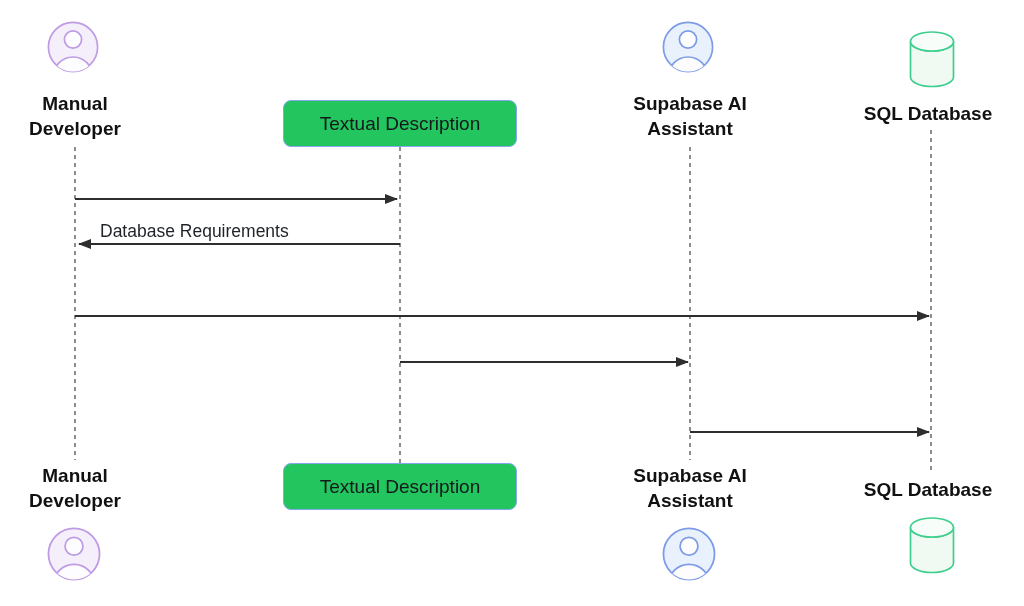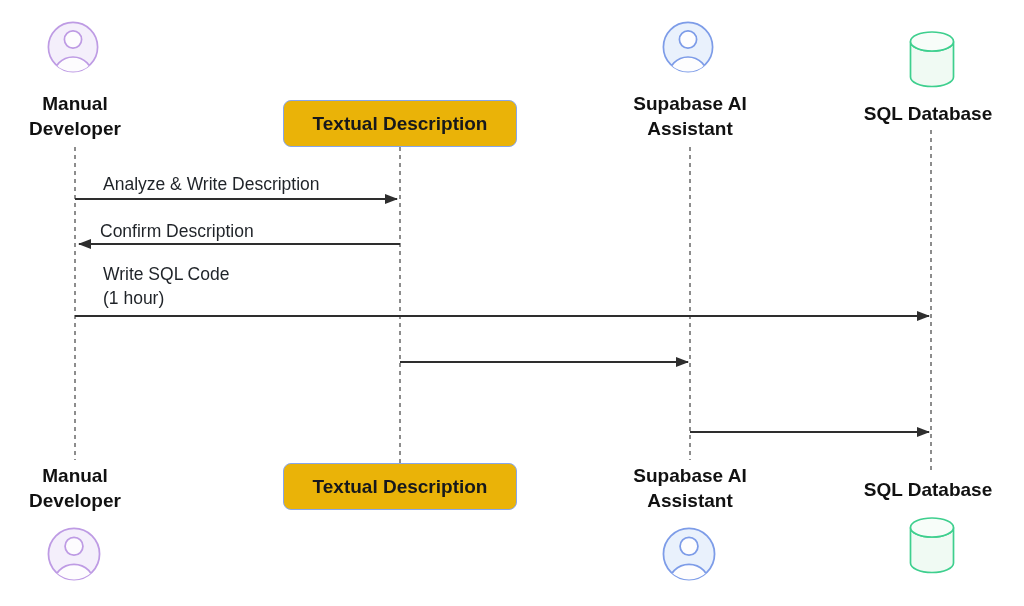--- a/index.html
+++ b/index.html
@@ -14,23 +14,23 @@
   }
   
   .actor-label{
     position:absolute;width:170px;text-align:center;
     font-size:19px;font-weight:bold;line-height:25px;color:#111;
     white-space:pre-line;
   }
   
   .participant-box{
     position:absolute;width:234px;height:47px;border-radius:8px;
-    background:#eab308;border:1.6px solid #86A6EC;box-sizing:border-box;
+    background:#22c55e;border:1.6px solid #86A6EC;box-sizing:border-box;
     display:flex;align-items:center;justify-content:center;
-    font-size:19px;font-weight:bold;color:#16181c;
+    font-size:19px;font-weight:normal;color:#16181c;
   }
   
   .msg-line{position:absolute;height:0;border-top:2px solid #2e2e2e;}
   .msg-line.head-right::after{
     content:"";position:absolute;right:-1px;top:-6px;width:0;height:0;
     border-top:5px solid transparent;border-bottom:5px solid transparent;
     border-left:13px solid #2e2e2e;
   }
   .msg-line.head-left::before{
     content:"";position:absolute;left:-1px;top:-6px;width:0;height:0;
@@ -87,28 +87,25 @@
   <div class="actor-label" style="left:-10px;top:91px">Manual
 Developer</div>
 
   <div class="participant-box" style="left:283px;top:100px">Textual Description</div>
 
   <div class="actor-label" style="left:605px;top:91px">Supabase AI
 Assistant</div>
 
   <div class="actor-label" style="left:843px;top:101px">SQL Database</div>
 
-  <div class="msg-label" style="left:103px;top:172px">Analyze &amp; Write Description</div>
   <div class="msg-line head-right" style="left:75px;top:198px;width:322px"></div>
 
-  <div class="msg-label" style="left:100px;top:219px">Confirm Description</div>
+  <div class="msg-label" style="left:100px;top:219px">Database Requirements</div>
   <div class="msg-line head-left" style="left:79px;top:243px;width:321px"></div>
 
-  <div class="msg-label" style="left:103px;top:262px">Write SQL Code
-(1 hour)</div>
   <div class="msg-line head-right" style="left:75px;top:315px;width:854px"></div>
 
   <div class="msg-line head-right" style="left:400px;top:361px;width:288px"></div>
 
   <div class="msg-line head-right" style="left:690px;top:431px;width:239px"></div>
 
   <div class="actor-label" style="left:-10px;top:463px">Manual
 Developer</div>
 
   <div class="participant-box" style="left:283px;top:463px">Textual Description</div>

